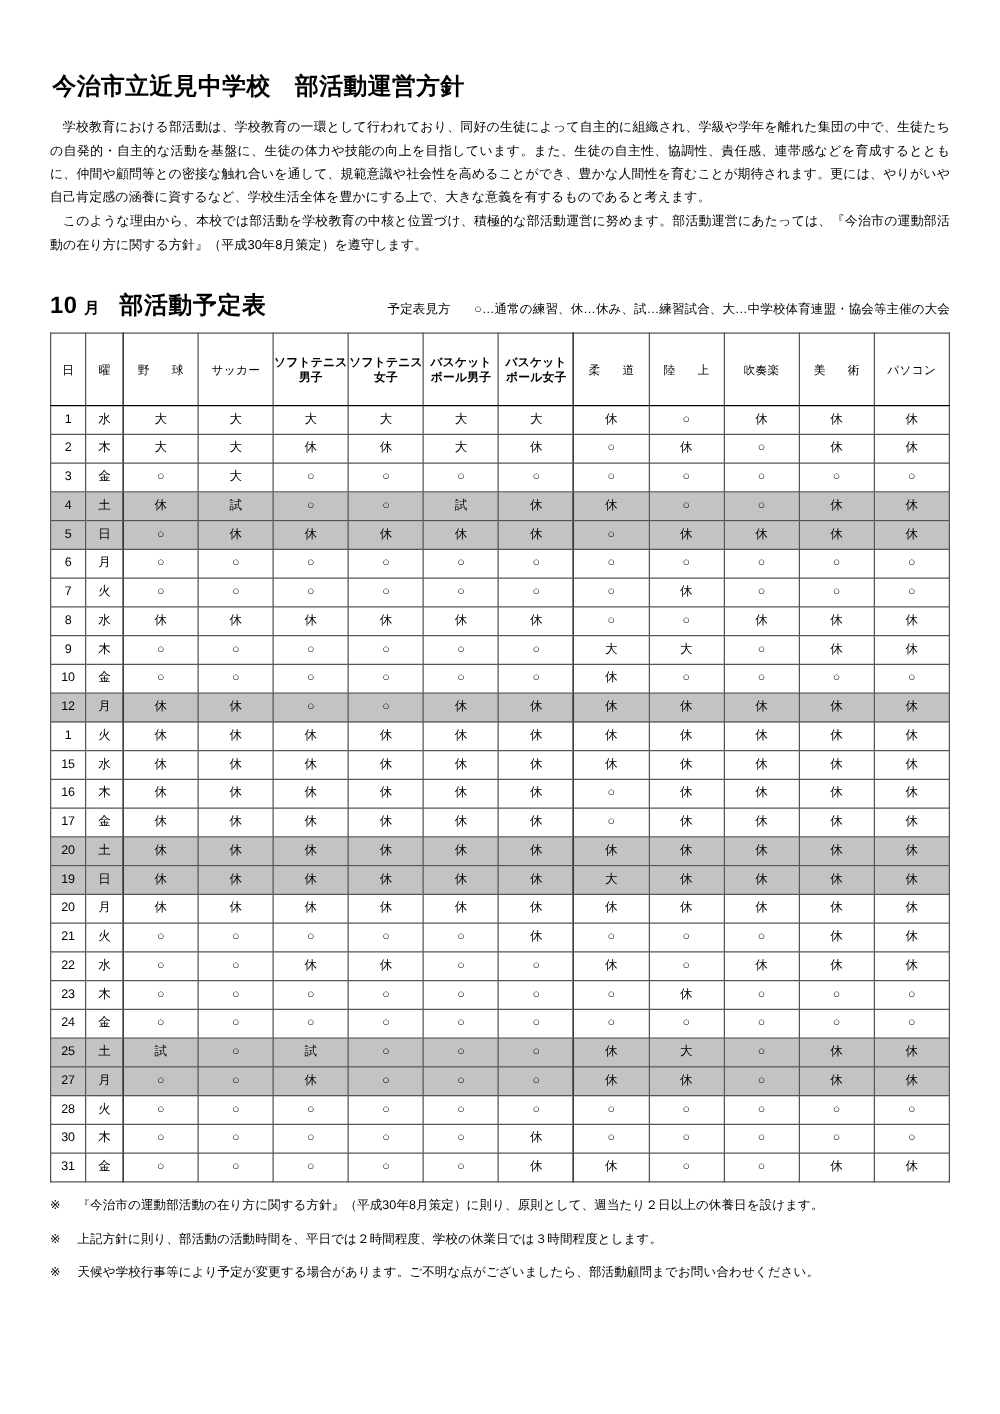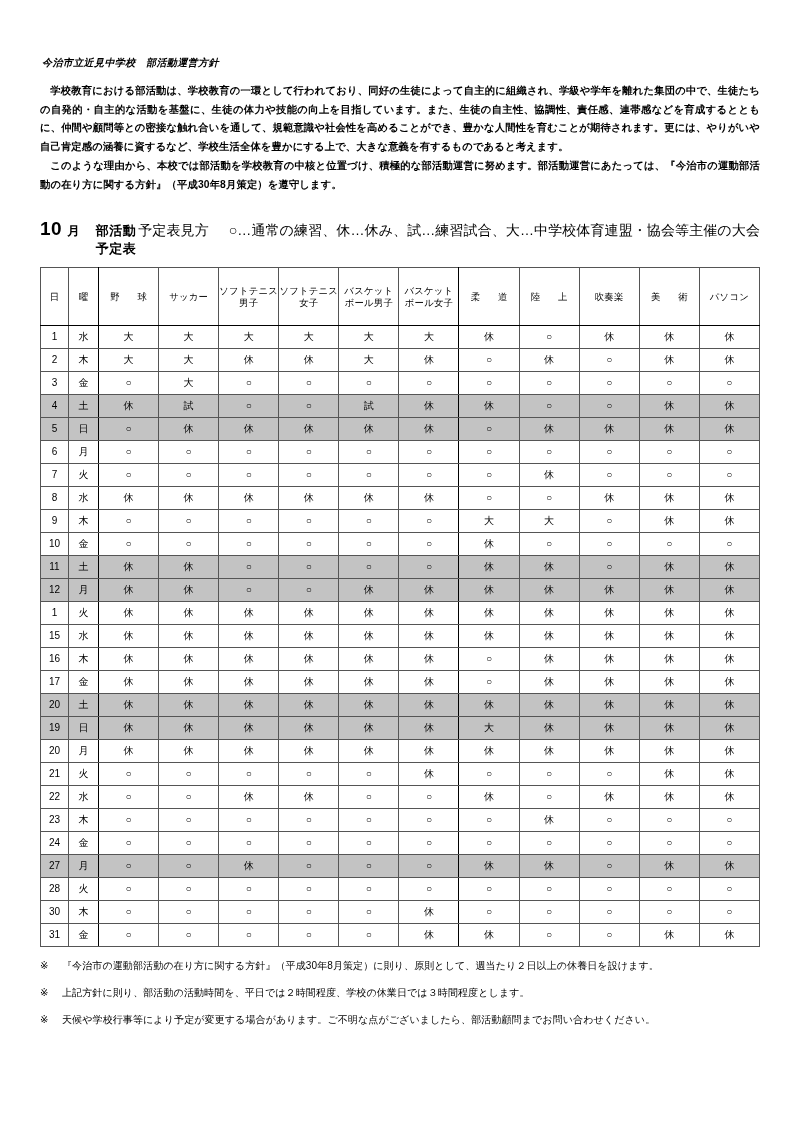--- a/index.html
+++ b/index.html
@@ -16,63 +16,62 @@
   .page {
     position: absolute;
     left: 0; top: 0;
     width: 800px;
     height: 1131px;
     padding: 56px 40px 0 40px;
   }
 
   
   .doc-title {
-    font-size: 10px;
+    font-size: 19px;
     font-weight: bold;
     letter-spacing: 0.4px;
     margin: 0 0 12px 2px;
-    font-style: italic;
   }
   .intro {
     font-size: 10.3px;
     line-height: 1.82;
     text-align: justify;
     text-justify: inter-ideograph;
     margin: 0 0 0 0;
     letter-spacing: 0.15px;
   }
-  .intro p { margin: 0 0 0 0; text-indent: 1em; font-weight: bold; }
+  .intro p { margin: 0 0 0 0; text-indent: 1em; }
 
   
   .sched-head {
     display: flex;
     align-items: baseline;
     margin-top: 25px;
     margin-bottom: 9px;
   }
   .month-num {
     font-size: 19px;
     font-weight: bold;
     letter-spacing: 0.5px;
     line-height: 1;
   }
   .month-unit {
     font-size: 12.5px;
     font-weight: bold;
     margin-left: 5px;
   }
   .sched-title {
-    font-size: 13px;
+    font-size: 19px;
     font-weight: bold;
     margin-left: 16px;
     letter-spacing: 0.6px;
   }
   .legend {
     margin-left: auto;
-    font-size: 14px;
+    font-size: 10px;
     letter-spacing: 0.1px;
     white-space: nowrap;
     padding-bottom: 1px;
   }
   .legend .legend-label { margin-right: 16px; }
 
   
   table.schedule {
     border-collapse: collapse;
     width: 720px;
@@ -96,21 +95,21 @@
 
   
   table.schedule { border: 1.6px solid #000; }
   thead th { border-bottom: 1.6px solid #000 !important; }
   .col-day   { width: 28px; }
   .col-dow   { width: 30px; }
   .sep-right { border-right: 1.6px solid #000 !important; }
 
   .shaded td { background: #c3c3c3; }
 
-  .hdr-2line span { display: block; }
+  .hdr-2line span { display: block; font-weight: bold; }
   .spaced { letter-spacing: 0.45em; padding-left: 0.45em; }
 
   
   .notes {
     margin-top: 11px;
     font-size: 10px;
     line-height: 1.5;
   }
   .note {
     display: flex;
@@ -317,35 +316,20 @@
           <td>○</td>
           <td>○</td>
           <td class="sep-right">○</td>
           <td>休</td>
           <td>○</td>
           <td>○</td>
           <td>○</td>
           <td>○</td>
         </tr>
         <tr class="shaded">
-          <td class="col-day">11</td>
-          <td class="col-dow sep-right">土</td>
-          <td>休</td>
-          <td>休</td>
-          <td>○</td>
-          <td>○</td>
-          <td>○</td>
-          <td class="sep-right">○</td>
-          <td>休</td>
-          <td>休</td>
-          <td>○</td>
-          <td>休</td>
-          <td>休</td>
-        </tr>
-        <tr class="shaded">
           <td class="col-day">12</td>
           <td class="col-dow sep-right">月</td>
           <td>休</td>
           <td>休</td>
           <td>○</td>
           <td>○</td>
           <td>休</td>
           <td class="sep-right">休</td>
           <td>休</td>
           <td>休</td>
@@ -510,20 +494,35 @@
           <td>○</td>
           <td>○</td>
           <td>○</td>
           <td>○</td>
           <td class="sep-right">○</td>
           <td>○</td>
           <td>○</td>
           <td>○</td>
           <td>○</td>
           <td>○</td>
+        </tr>
+        <tr class="shaded">
+          <td class="col-day">25</td>
+          <td class="col-dow sep-right">土</td>
+          <td>試</td>
+          <td>○</td>
+          <td>試</td>
+          <td>○</td>
+          <td>○</td>
+          <td class="sep-right">○</td>
+          <td>休</td>
+          <td>大</td>
+          <td>○</td>
+          <td>休</td>
+          <td>休</td>
         </tr>
         <tr class="shaded">
           <td class="col-day">27</td>
           <td class="col-dow sep-right">月</td>
           <td>○</td>
           <td>○</td>
           <td>休</td>
           <td>○</td>
           <td>○</td>
           <td class="sep-right">○</td>

